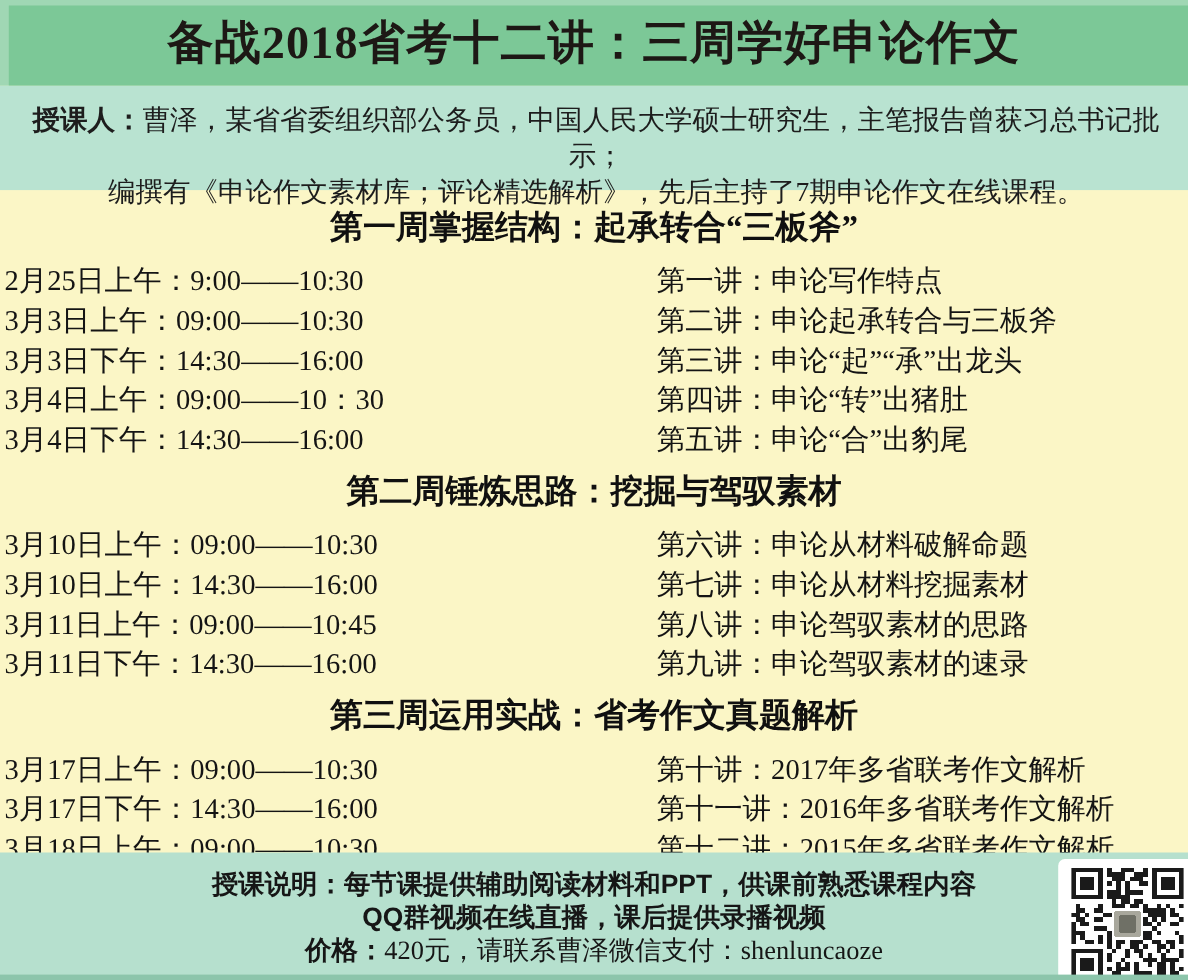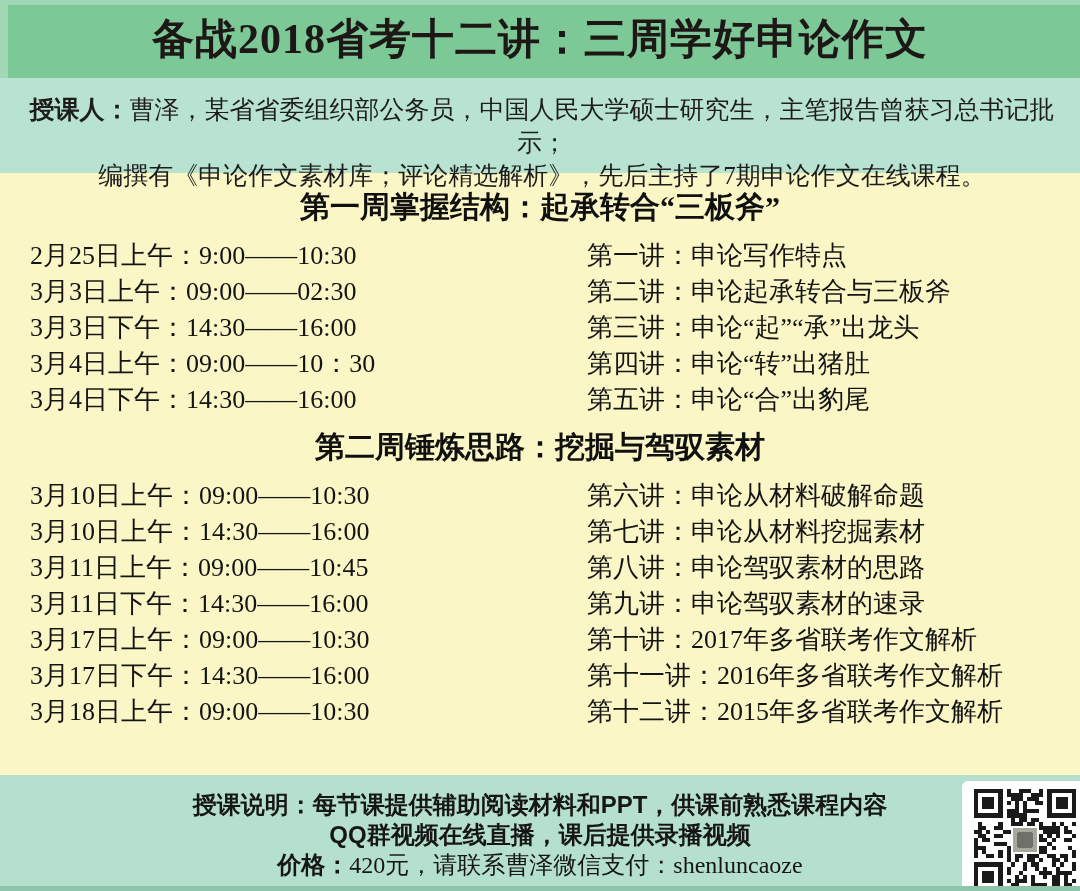--- a/index.html
+++ b/index.html
@@ -60,23 +60,24 @@
     line-height: 48px;
     text-align: center;
     color: #101010;
     margin: 6px 0 6px 0;
     white-space: nowrap;
   }
   .sched-row {
     display: flex;
     align-items: center;
     height: 36px;
-    padding-left: 30px;
+    padding-left: 4px;
     font-size: 26px;
     white-space: nowrap;
+    gap: 36px;
   }
   .sched-row .time  { width: 557px; }
   .sched-row .lecture { flex: 1; }
   
   .footer {
     position: relative;
     height: 116px;
     background: #b6e0ce;
     text-align: center;
     padding-top: 15px;
@@ -125,21 +126,21 @@
     <div>编撰有《申论作文素材库；评论精选解析》，先后主持了7期申论作文在线课程。</div>
   </section>
 
   <main class="schedule" id="schedule">
       <div class="week-heading">第一周掌握结构：起承转合“三板斧”</div>
       <div class="sched-row">
         <span class="time">2月25日上午：9:00——10:30</span>
         <span class="lecture">第一讲：申论写作特点</span>
       </div>
       <div class="sched-row">
-        <span class="time">3月3日上午：09:00——02:30</span>
+        <span class="time">3月3日上午：09:00——10:30</span>
         <span class="lecture">第二讲：申论起承转合与三板斧</span>
       </div>
       <div class="sched-row">
         <span class="time">3月3日下午：14:30——16:00</span>
         <span class="lecture">第三讲：申论“起”“承”出龙头</span>
       </div>
       <div class="sched-row">
         <span class="time">3月4日上午：09:00——10：30</span>
         <span class="lecture">第四讲：申论“转”出猪肚</span>
       </div>
@@ -157,20 +158,21 @@
         <span class="lecture">第七讲：申论从材料挖掘素材</span>
       </div>
       <div class="sched-row">
         <span class="time">3月11日上午：09:00——10:45</span>
         <span class="lecture">第八讲：申论驾驭素材的思路</span>
       </div>
       <div class="sched-row">
         <span class="time">3月11日下午：14:30——16:00</span>
         <span class="lecture">第九讲：申论驾驭素材的速录</span>
       </div>
+      <div class="week-heading">第三周运用实战：省考作文真题解析</div>
       <div class="sched-row">
         <span class="time">3月17日上午：09:00——10:30</span>
         <span class="lecture">第十讲：2017年多省联考作文解析</span>
       </div>
       <div class="sched-row">
         <span class="time">3月17日下午：14:30——16:00</span>
         <span class="lecture">第十一讲：2016年多省联考作文解析</span>
       </div>
       <div class="sched-row">
         <span class="time">3月18日上午：09:00——10:30</span>

